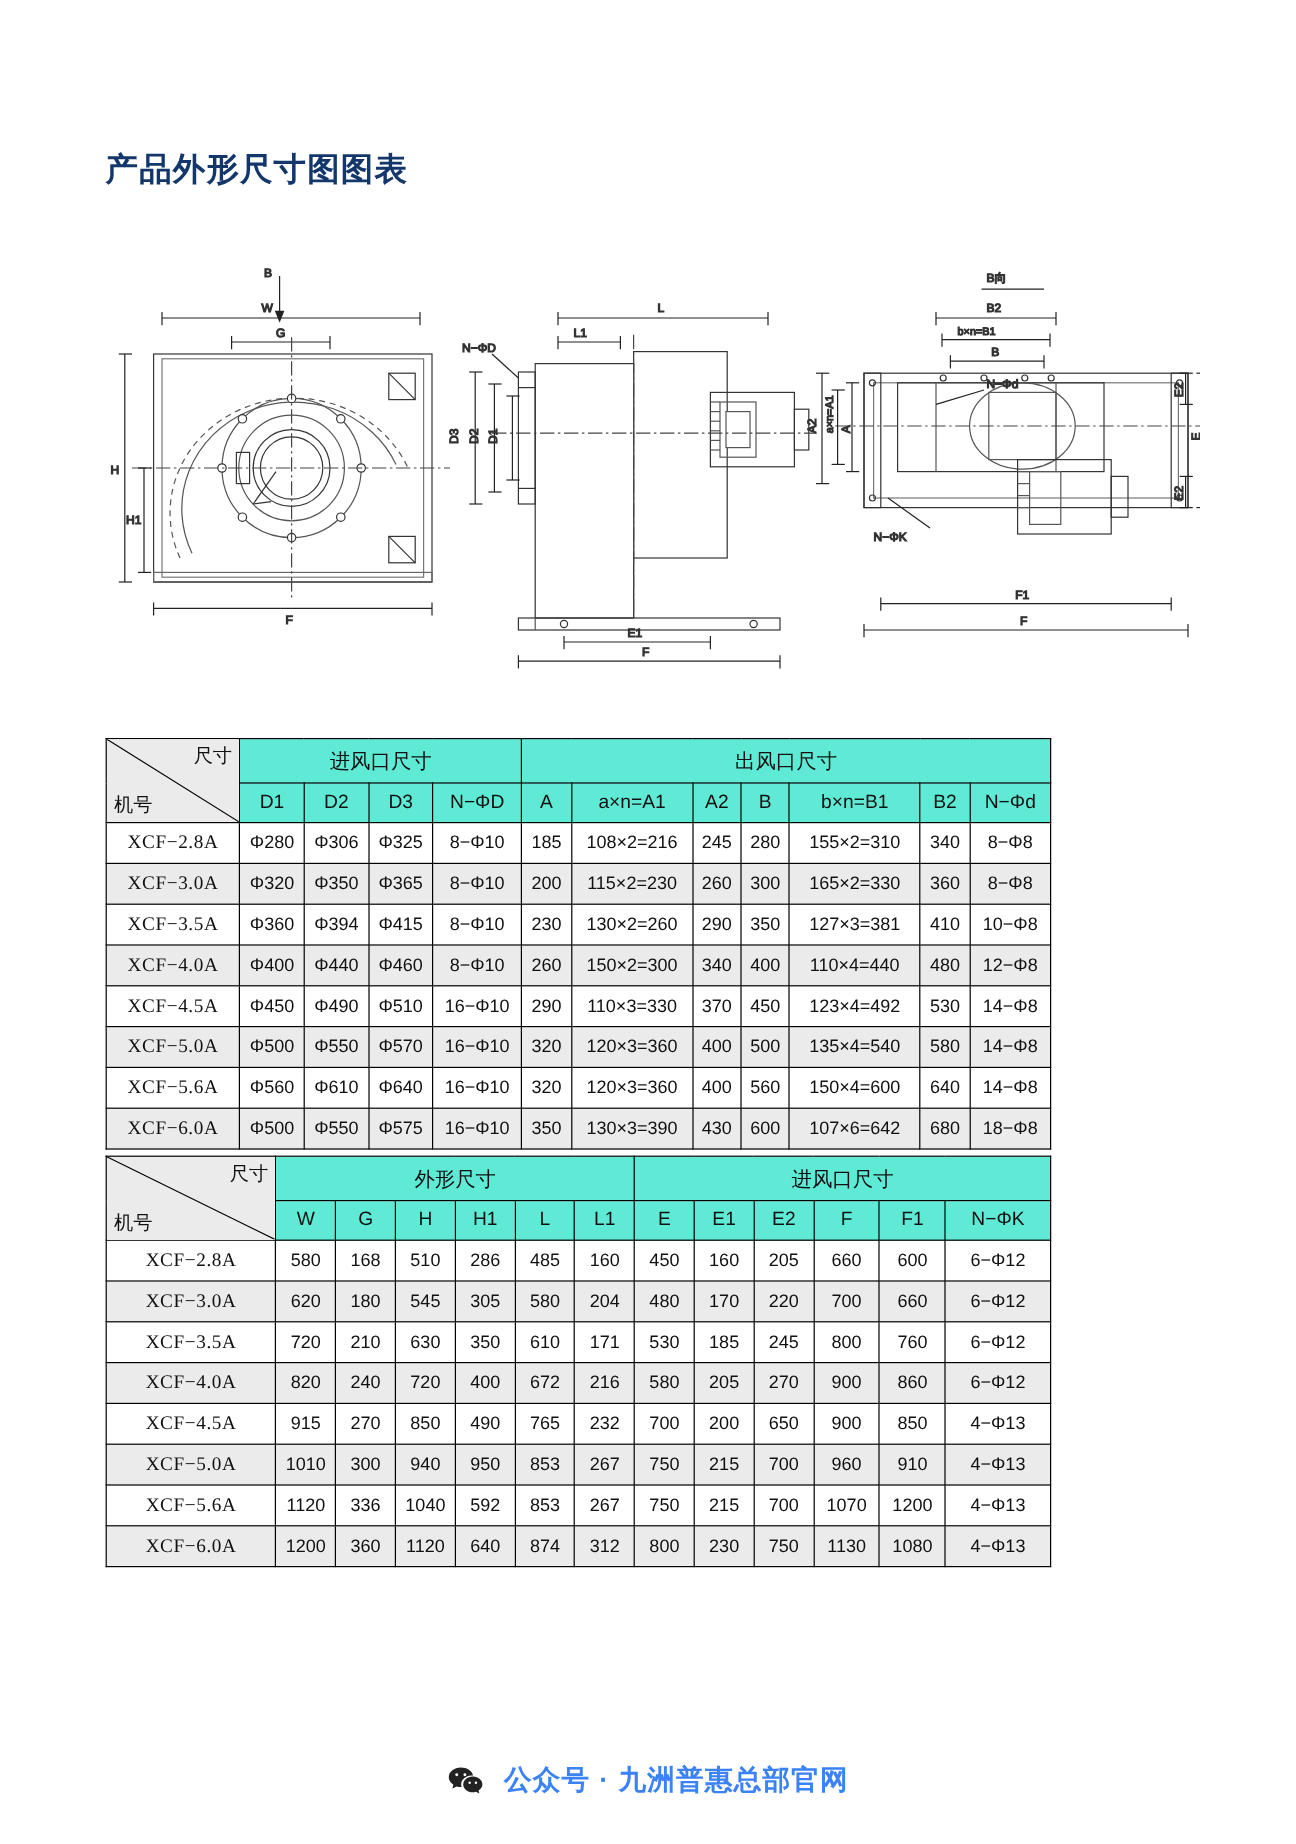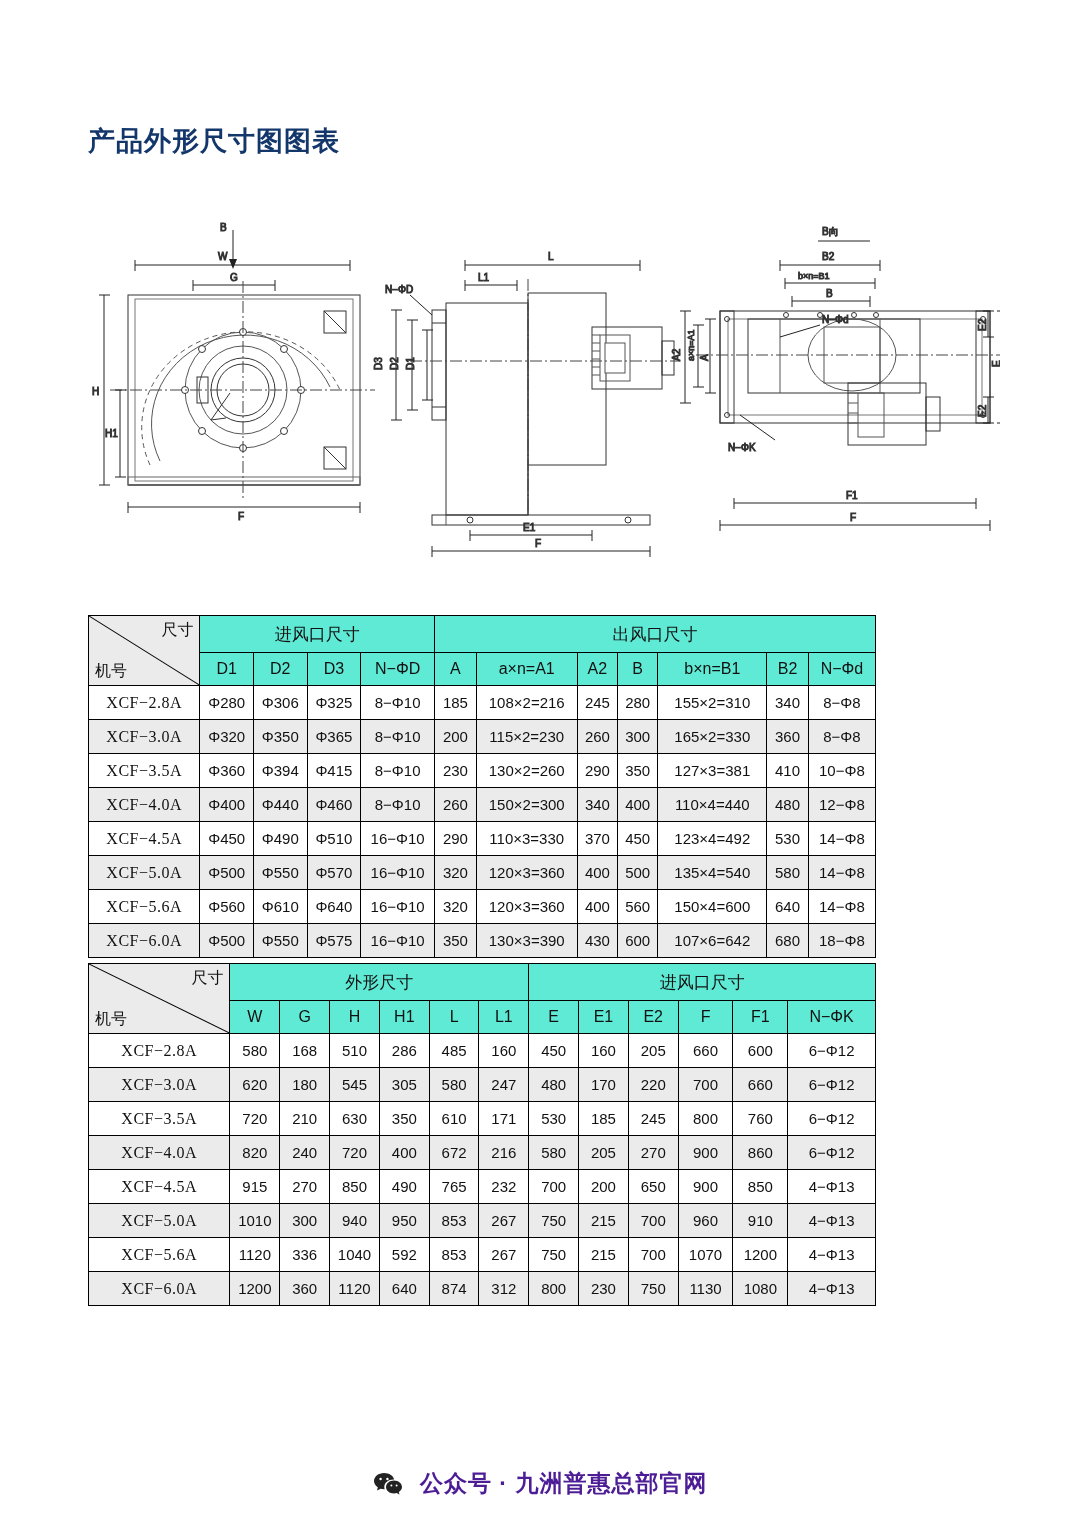--- a/index.html
+++ b/index.html
@@ -115,21 +115,21 @@
   #table2 { left: 88px; top: 963px; }
 
   
   .footer {
     position: absolute;
     left: 0;
     top: 1468px;
     width: 1080px;
     text-align: center;
     font-size: 23px;
-    color: #4c1d95;
+    color: #3b82f6;
   }
   .footer .wx-icon {
     display: inline-block;
     width: 30px;
     height: 25px;
     vertical-align: -5px;
     margin-right: 11px;
   }
   .footer .txt { font-weight: bold; letter-spacing: 1px; }
 
@@ -585,21 +585,21 @@
         <td>600</td>
         <td>6−Φ12</td>
       </tr>
       <tr>
         <td class="model">XCF−3.0A</td>
         <td>620</td>
         <td>180</td>
         <td>545</td>
         <td>305</td>
         <td>580</td>
-        <td>247</td>
+        <td>204</td>
         <td>480</td>
         <td>170</td>
         <td>220</td>
         <td>700</td>
         <td>660</td>
         <td>6−Φ12</td>
       </tr>
       <tr>
         <td class="model">XCF−3.5A</td>
         <td>720</td>

